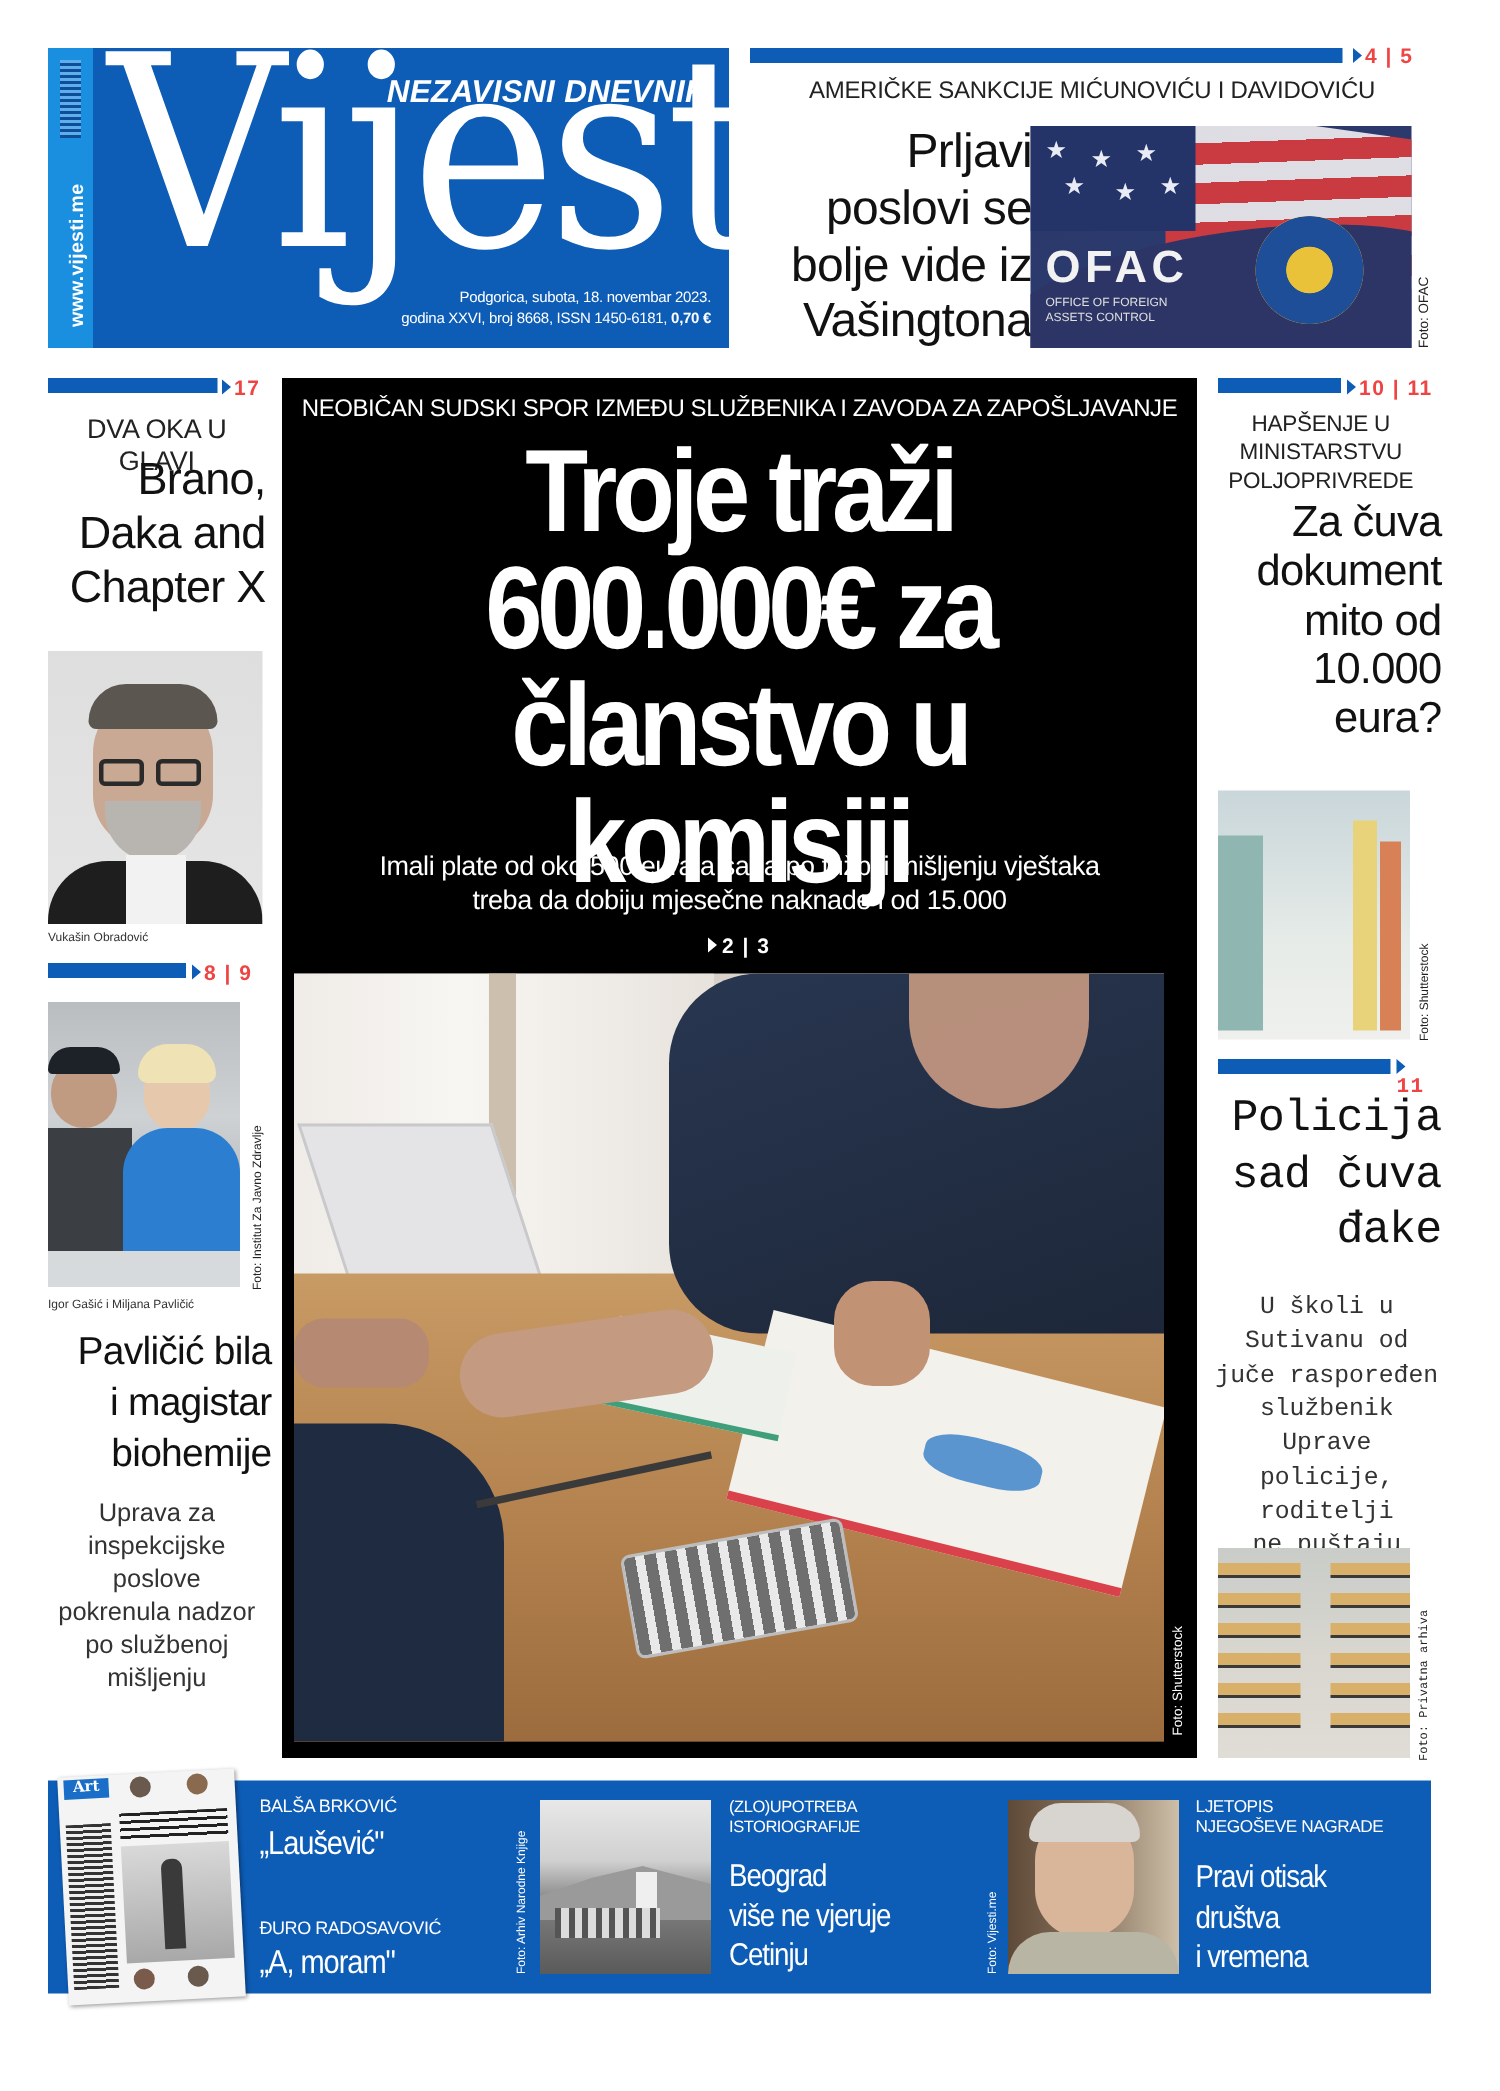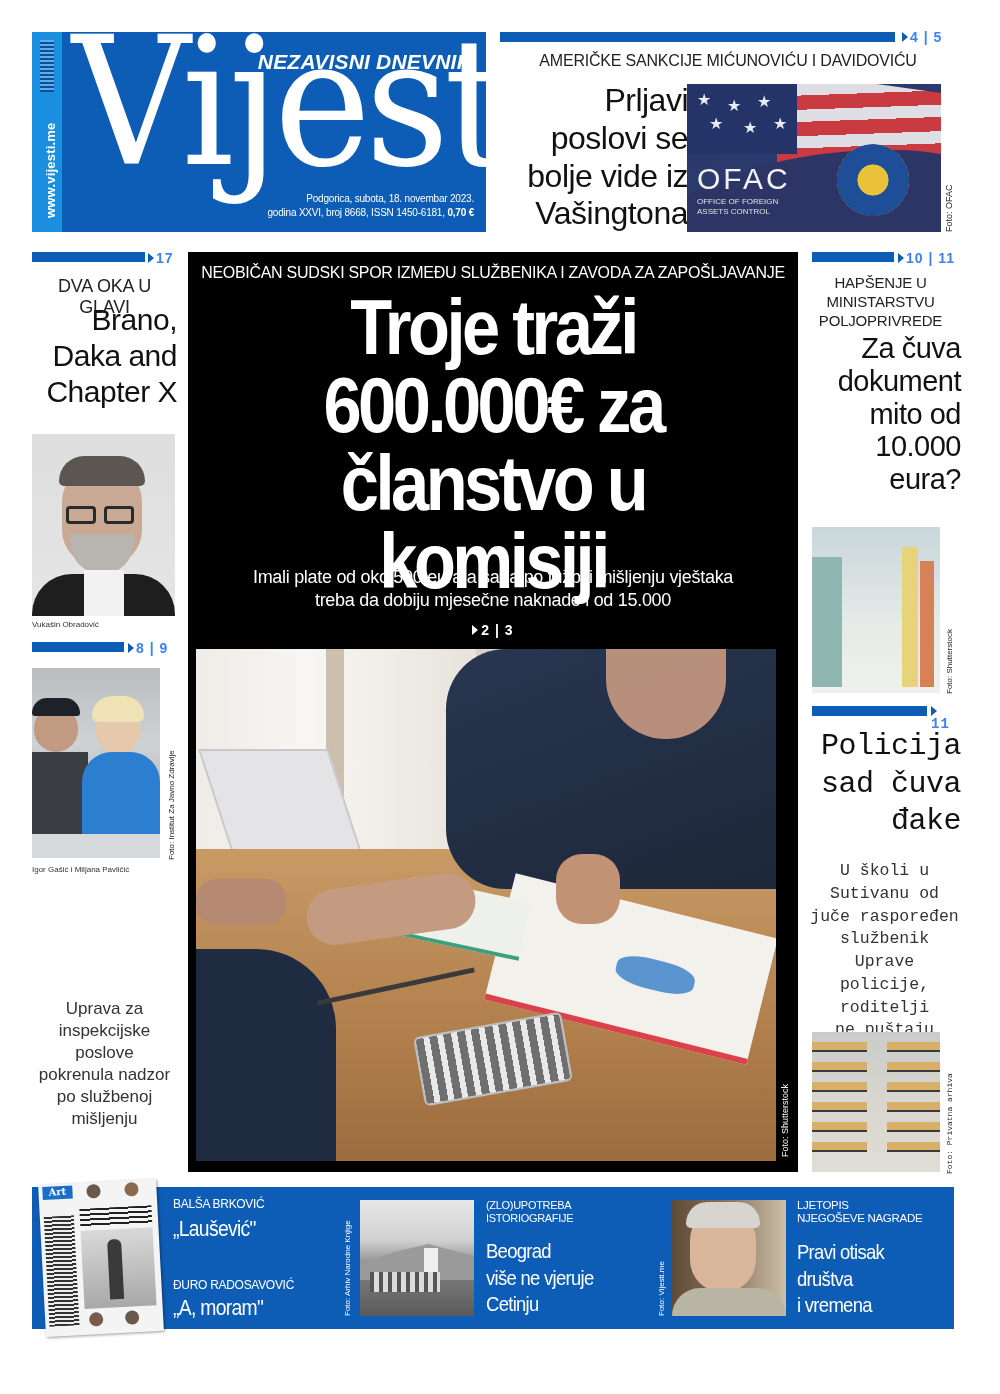--- a/index.html
+++ b/index.html
@@ -12,34 +12,34 @@
   .mast-strip { left: 0; top: 0; width: 30px; height: 200px; background: #1a8fe0; }
   .mast-url { position: absolute; left: 4px; bottom: 14px; transform-origin: left bottom; transform: rotate(-90deg) translate(0, 22px); color: #fff; font-weight: bold; font-size: 13px; white-space: nowrap; letter-spacing: 0.2px; }
   .mast-barcode { position: absolute; left: 8px; top: 8px; width: 14px; height: 52px; background: repeating-linear-gradient(0deg, #0b3e86 0 2px, #6fb6ee 2px 4px); opacity: 0.8; }
   .mast-tagline { right: 14px; top: 18px; color: #fff; font-weight: bold; font-style: italic; font-size: 21px; letter-spacing: 0.2px; }
   .mast-logo { left: 40px; top: -18px; color: #fff; font-family: "DejaVu Serif", "Liberation Serif", serif; font-size: 178px; line-height: 1; letter-spacing: -6px; font-weight: normal; transform: scaleX(0.92); transform-origin: left top; }
   .mast-info { right: 12px; bottom: 12px; color: #fff; font-size: 10px; line-height: 1.4; text-align: right; letter-spacing: -0.2px; }
   .mast-info b { font-weight: bold; }
 
   
   .sec-bar { height: 10px; background: #0d5cb6; }
-  .sec-pages { color: #3b82f6; font-weight: bold; font-size: 14px; letter-spacing: 1px; line-height: 12px; }
+  .sec-pages { color: #ef4444; font-weight: bold; font-size: 14px; letter-spacing: 1px; line-height: 12px; }
   .sec-pages .tri { display: inline-block; width: 0; height: 0; border-top: 5px solid transparent; border-bottom: 5px solid transparent; border-left: 6px solid #0d5cb6; margin-right: 2px; vertical-align: 0px; }
 
   .kicker { text-transform: uppercase; text-align: center; color: #222; font-size: 15px; letter-spacing: -0.2px; }
   .headline { text-align: right; color: #111; line-height: 1.1; letter-spacing: -0.5px; }
   .subtext { text-align: center; color: #333; line-height: 1.2; }
   .credit-v { position: absolute; transform: rotate(-90deg); transform-origin: left top; font-size: 9px; color: #222; white-space: nowrap; }
 
   
   .ofac-img { left: 687px; top: 84px; width: 254px; height: 148px; background: linear-gradient(160deg, #2a3364 0%, #2b3a6d 45%, #31406f 100%); overflow: hidden; }
   .flag-stripes { position: absolute; left: 90px; top: 0; width: 200px; height: 100px; background: repeating-linear-gradient(170deg, #d23a3f 0 14px, #e8e6ea 14px 26px); transform: skewY(8deg); opacity: 0.95; }
   .flag-star { position: absolute; color: #e9ecf4; font-size: 16px; }
   .ofac-wave { position: absolute; left: -20px; top: 70px; width: 320px; height: 120px; background: #2c3566; border-radius: 50% 50% 0 0 / 40% 40% 0 0; transform: rotate(-8deg); }
-  .ofac-text { position: absolute; left: 10px; top: 78px; color: #f2f2f2; font-size: 30px; letter-spacing: 3px; font-weight: normal; }
+  .ofac-text { position: absolute; left: 10px; top: 78px; color: #f2f2f2; font-size: 30px; letter-spacing: 3px; font-weight: bold; }
   .ofac-sub { position: absolute; left: 10px; top: 113px; color: #e0e0e0; font-size: 8px; line-height: 1.2; }
   .ofac-seal { position: absolute; left: 150px; top: 60px; width: 72px; height: 72px; border-radius: 50%; background: radial-gradient(circle, #e9c23a 0 30%, #1f4e99 31% 70%, #e2b83a 71% 76%, #1d3f7f 77%); }
 
   
   .main-box { left: 188px; top: 252px; width: 610px; height: 920px; background: #000; }
   .main-kicker { left: 0; top: 12px; width: 610px; text-align: center; color: #fff; font-size: 16px; letter-spacing: -0.3px; }
   .main-headline { left: 0; top: 36px; width: 610px; text-align: center; color: #fff; font-weight: bold; font-size: 78px; line-height: 1.0; letter-spacing: -4px; transform: scaleX(0.88); transform-origin: center top; }
   .main-sub { left: 0; top: 314px; width: 610px; text-align: center; color: #fff; font-size: 18px; line-height: 1.25; letter-spacing: -0.3px; }
   .main-pages { left: 0; top: 370px; width: 610px; text-align: center; color: #fff; font-weight: bold; font-size: 14px; letter-spacing: 1px; }
   .main-pages .tri { display: inline-block; width: 0; height: 0; border-top: 5px solid transparent; border-bottom: 5px solid transparent; border-left: 6px solid #fff; margin-right: 3px; }
@@ -128,20 +128,25 @@
     <div style="position:absolute;left:2px;top:38px;width:44px;height:46px;border-radius:22px;background:#c19a82;"></div>
     <div style="position:absolute;left:0;top:30px;width:48px;height:18px;border-radius:20px 20px 4px 4px;background:#1d2228;"></div>
     <div style="position:absolute;left:0;top:84px;width:56px;height:106px;background:#3b3f44;"></div>
     <div style="position:absolute;left:64px;top:36px;width:44px;height:50px;border-radius:22px;background:#e6c9ad;"></div>
     <div style="position:absolute;left:60px;top:28px;width:52px;height:26px;border-radius:26px 26px 8px 8px;background:#efe3b5;"></div>
     <div style="position:absolute;left:50px;top:84px;width:78px;height:106px;border-radius:30px 30px 0 0;background:#2b7ed0;"></div>
     <div style="position:absolute;left:0;top:166px;width:128px;height:24px;background:#d7dadc;"></div>
   </div>
   <div class="credit-v" style="left:135px; top:218px; font-size:8px;">Foto: Institut Za Javno Zdravlje</div>
   <div class="abs" style="left:0; top:223px; font-size:8px; color:#333;">Igor Gašić i Miljana Pavličić</div>
+  <div class="abs headline" style="left:-4px; top:242px; width:153px; font-size:26px; line-height:1.3;">
+    <div>Pavličić bila</div>
+    <div>i magistar</div>
+    <div>biohemije</div>
+  </div>
   <div class="abs subtext" style="left:-4px; top:356px; width:153px; font-size:17px; line-height:1.3;">
     <div>Uprava za</div>
     <div>inspekcijske</div>
     <div>poslove</div>
     <div>pokrenula nadzor</div>
     <div>po službenoj</div>
     <div>mišljenju</div>
   </div>
 </div>
 

